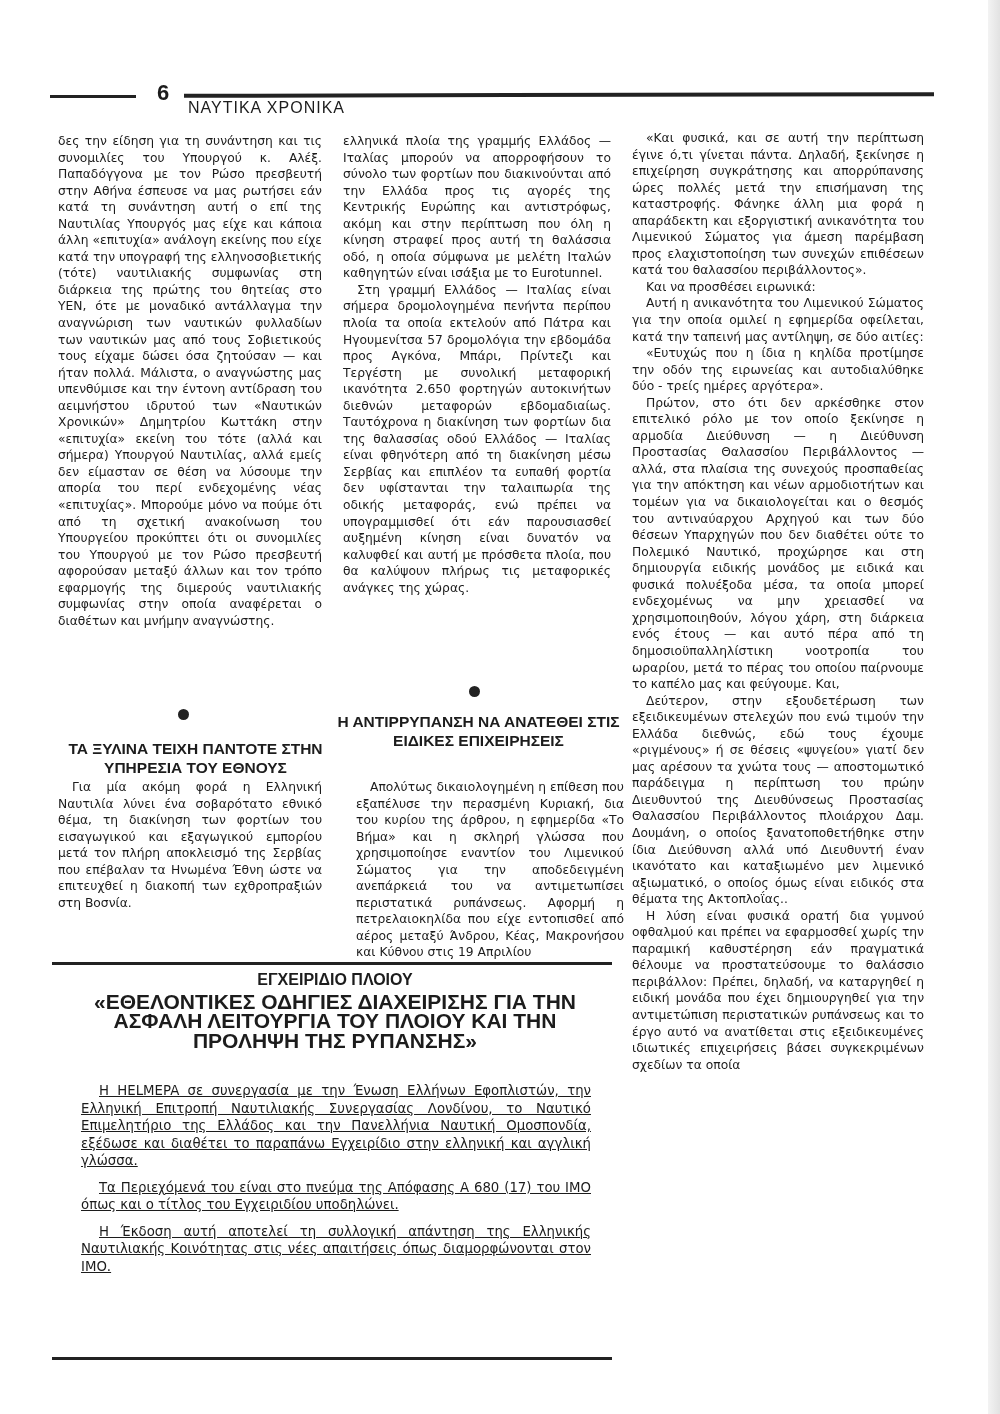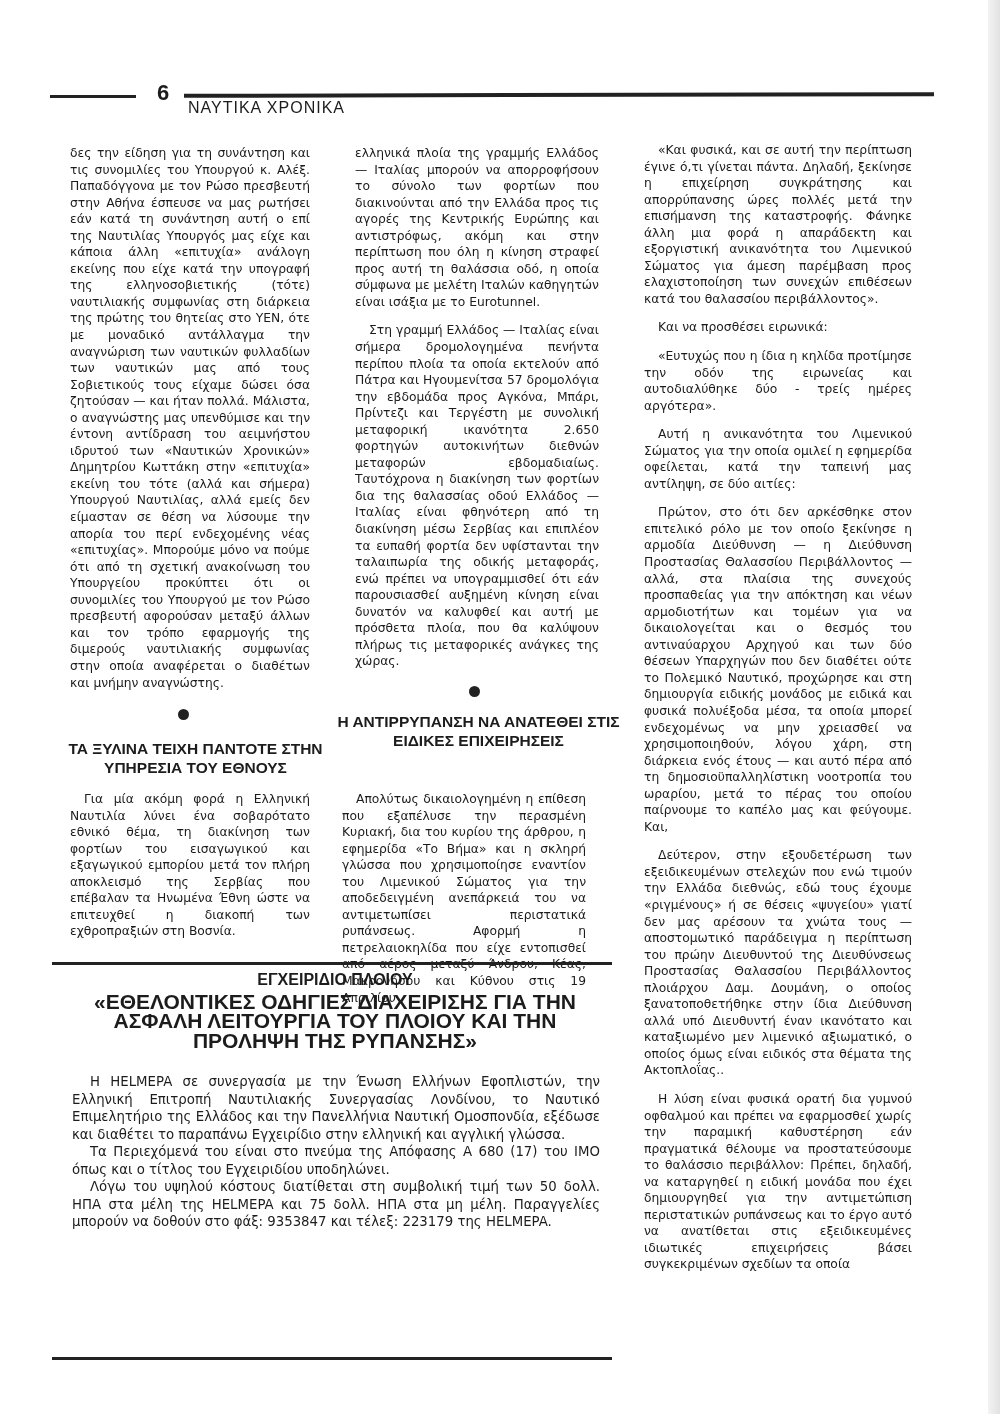--- a/index.html
+++ b/index.html
@@ -7,39 +7,39 @@
     width: 1000px; height: 1414px; background: #ffffff; position: relative; overflow: hidden;
     font-family: "DejaVu Sans", sans-serif; color: #1c1c1c;
   }
   .edge { position: absolute; right: 0; top: 0; width: 12px; height: 1414px; background: linear-gradient(to right, #f3f3f3, #e2e2e2); }
   .rule-left { position: absolute; left: 50px; top: 95px; width: 86px; height: 3px; background: #222; }
   .page-num { position: absolute; left: 157px; top: 80px; font-family: "Liberation Sans", sans-serif; font-weight: bold; font-size: 22px; }
   .rule-top { position: absolute; left: 184px; top: 93px; width: 750px; height: 4px; background: #222; transform: skewY(-0.12deg); }
   .masthead { position: absolute; left: 188px; top: 99px; font-family: "Liberation Sans", sans-serif; font-size: 16px; letter-spacing: 1px; }
 
   .col { position: absolute; font-size: 12.3px; line-height: 16.55px; text-align: justify; }
-  .col p { margin: 12px; text-indent: 0; }
+  .col p { margin: 0; text-indent: 0; }
   .col p.ind { text-indent: 14px; }
   #col1 { left: 58px; top: 133px; width: 264px; }
   #col1b { left: 58px; top: 779px; width: 264px; }
   #col2 { left: 343px; top: 133px; width: 268px; }
-  #col2b { left: 330px; top: 779px; width: 268px; }
+  #col2b { left: 356px; top: 779px; width: 268px; }
   #col3 { left: 632px; top: 130px; width: 292px; }
 
   .bullet { position: absolute; width: 11px; height: 11px; border-radius: 50%; background: #222; }
   .head { position: absolute; text-align: center; font-family: "Liberation Sans", sans-serif; font-weight: bold; font-size: 15.5px; line-height: 19px; }
   #head1 { left: 58px; top: 739px; width: 275px; }
   #head2 { left: 336px; top: 712px; width: 285px; }
 
   .rule-box { position: absolute; left: 52px; height: 3px; width: 560px; background: #222; }
 
   .box-title { position: absolute; left: 60px; top: 970px; width: 550px; text-align: center; font-family: "Liberation Sans", sans-serif; font-weight: bold; font-size: 16px; line-height: 19px; }
   .box-sub { position: absolute; left: 60px; top: 992px; width: 550px; text-align: center; font-family: "Liberation Sans", sans-serif; font-weight: bold; font-size: 21px; line-height: 19.3px; }
   .box-body { position: absolute; left: 72px; top: 1073px; width: 528px; font-size: 13.3px; line-height: 17.5px; text-align: justify; }
-  .box-body p { margin: 0; text-indent: 18px; }
+  .box-body p { margin: 9px; text-indent: 18px; text-decoration: underline; }
 </style>
 </head>
 <body>
 
 <div class="edge"></div>
 
 <div class="rule-left"></div>
 <div class="page-num">6</div>
 <div class="rule-top"></div>
 <div class="masthead">ΝΑΥΤΙΚΑ  ΧΡΟΝΙΚΑ</div>
@@ -61,28 +61,28 @@
 
 <div class="bullet" style="left:469px; top:686px;"></div>
 <div class="head" id="head2">Η ΑΝΤΙΡΡΥΠΑΝΣΗ ΝΑ ΑΝΑΤΕΘΕΙ ΣΤΙΣ ΕΙΔΙΚΕΣ ΕΠΙΧΕΙΡΗΣΕΙΣ</div>
 <div class="col" id="col2b">
   <p class="ind">Απολύτως δικαιολογημένη η επίθεση που εξαπέλυσε την περασμένη Κυριακή, δια του κυρίου της άρθρου, η εφημερίδα «Το Βήμα» και η σκληρή γλώσσα που χρησιμοποίησε εναντίον του Λιμενικού Σώματος για την αποδεδειγμένη ανεπάρκειά του να αντιμετωπίσει περιστατικά ρυπάνσεως. Αφορμή η πετρελαιοκηλίδα που είχε εντοπισθεί από αέρος μεταξύ Άνδρου, Κέας, Μακρονήσου και Κύθνου στις 19 Απριλίου</p>
 </div>
 
 <div class="col" id="col3">
   <p class="ind">«Και φυσικά, και σε αυτή την περίπτωση έγινε ό,τι γίνεται πάντα. Δηλαδή, ξεκίνησε η επιχείρηση συγκράτησης και απορρύπανσης ώρες πολλές μετά την επισήμανση της καταστροφής. Φάνηκε άλλη μια φορά η απαράδεκτη και εξοργιστική ανικανότητα του Λιμενικού Σώματος για άμεση παρέμβαση προς ελαχιστοποίηση των συνεχών επιθέσεων κατά του θαλασσίου περιβάλλοντος».</p>
   <p class="ind">Και να προσθέσει ειρωνικά:</p>
+  <p class="ind">Αυτή η ανικανότητα του Λιμενικού Σώματος για την οποία ομιλεί η εφημερίδα οφείλεται, κατά την ταπεινή μας αντίληψη, σε δύο αιτίες:</p>
   <p class="ind">«Ευτυχώς που η ίδια η κηλίδα προτίμησε την οδόν της ειρωνείας και αυτοδιαλύθηκε δύο - τρείς ημέρες αργότερα».</p>
-  <p class="ind">Αυτή η ανικανότητα του Λιμενικού Σώματος για την οποία ομιλεί η εφημερίδα οφείλεται, κατά την ταπεινή μας αντίληψη, σε δύο αιτίες:</p>
   <p class="ind">Πρώτον, στο ότι δεν αρκέσθηκε στον επιτελικό ρόλο με τον οποίο ξεκίνησε η αρμοδία Διεύθυνση — η Διεύθυνση Προστασίας Θαλασσίου Περιβάλλοντος — αλλά, στα πλαίσια της συνεχούς προσπαθείας για την απόκτηση και νέων αρμοδιοτήτων και τομέων για να δικαιολογείται και ο θεσμός του αντιναύαρχου Αρχηγού και των δύο θέσεων Υπαρχηγών που δεν διαθέτει ούτε το Πολεμικό Ναυτικό, προχώρησε και στη δημιουργία ειδικής μονάδος με ειδικά και φυσικά πολυέξοδα μέσα, τα οποία μπορεί ενδεχομένως να μην χρειασθεί να χρησιμοποιηθούν, λόγου χάρη, στη διάρκεια ενός έτους — και αυτό πέρα από τη δημοσιοϋπαλληλίστικη νοοτροπία του ωραρίου, μετά το πέρας του οποίου παίρνουμε το καπέλο μας και φεύγουμε. Και,</p>
   <p class="ind">Δεύτερον, στην εξουδετέρωση των εξειδικευμένων στελεχών που ενώ τιμούν την Ελλάδα διεθνώς, εδώ τους έχουμε «ριγμένους» ή σε θέσεις «ψυγείου» γιατί δεν μας αρέσουν τα χνώτα τους — αποστομωτικό παράδειγμα η περίπτωση του πρώην Διευθυντού της Διευθύνσεως Προστασίας Θαλασσίου Περιβάλλοντος πλοιάρχου Δαμ. Δουμάνη, ο οποίος ξανατοποθετήθηκε στην ίδια Διεύθυνση αλλά υπό Διευθυντή έναν ικανότατο και καταξιωμένο μεν λιμενικό αξιωματικό, ο οποίος όμως είναι ειδικός στα θέματα της Ακτοπλοΐας..</p>
   <p class="ind">Η λύση είναι φυσικά ορατή δια γυμνού οφθαλμού και πρέπει να εφαρμοσθεί χωρίς την παραμική καθυστέρηση εάν πραγματικά θέλουμε να προστατεύσουμε το θαλάσσιο περιβάλλον: Πρέπει, δηλαδή, να καταργηθεί η ειδική μονάδα που έχει δημιουργηθεί για την αντιμετώπιση περιστατικών ρυπάνσεως και το έργο αυτό να ανατίθεται στις εξειδικευμένες ιδιωτικές επιχειρήσεις βάσει συγκεκριμένων σχεδίων τα οποία</p>
 </div>
 
 <div class="rule-box" style="top:962px;"></div>
 <div class="box-title">ΕΓΧΕΙΡΙΔΙΟ ΠΛΟΙΟΥ</div>
 <div class="box-sub">«ΕΘΕΛΟΝΤΙΚΕΣ ΟΔΗΓΙΕΣ ΔΙΑΧΕΙΡΙΣΗΣ ΓΙΑ ΤΗΝ ΑΣΦΑΛΗ ΛΕΙΤΟΥΡΓΙΑ ΤΟΥ ΠΛΟΙΟΥ ΚΑΙ ΤΗΝ ΠΡΟΛΗΨΗ ΤΗΣ ΡΥΠΑΝΣΗΣ»</div>
 <div class="box-body">
   <p>Η HELMEPA σε συνεργασία με την Ένωση Ελλήνων Εφοπλιστών, την Ελληνική Επιτροπή Ναυτιλιακής Συνεργασίας Λονδίνου, το Ναυτικό Επιμελητήριο της Ελλάδος και την Πανελλήνια Ναυτική Ομοσπονδία, εξέδωσε και διαθέτει το παραπάνω Εγχειρίδιο στην ελληνική και αγγλική γλώσσα.</p>
   <p>Τα Περιεχόμενά του είναι στο πνεύμα της Απόφασης Α 680 (17) του ΙΜΟ όπως και ο τίτλος του Εγχειριδίου υποδηλώνει.</p>
-  <p>Λόγω του υψηλού κόστους διατίθεται στη συμβολική τιμή των 50 δολλ. ΗΠΑ στα μέλη της HELMEPA και 75 δολλ. ΗΠΑ στα μη μέλη. Παραγγελίες μπορούν να δοθούν στο φάξ: 9353847 και τέλεξ: 223179 της HELMEPA.</p>
+  <p>Η Έκδοση αυτή αποτελεί τη συλλογική απάντηση της Ελληνικής Ναυτιλιακής Κοινότητας στις νέες απαιτήσεις όπως διαμορφώνονται στον ΙΜΟ.</p>
 </div>
 <div class="rule-box" style="top:1357px;"></div>
 
 </body></html>

